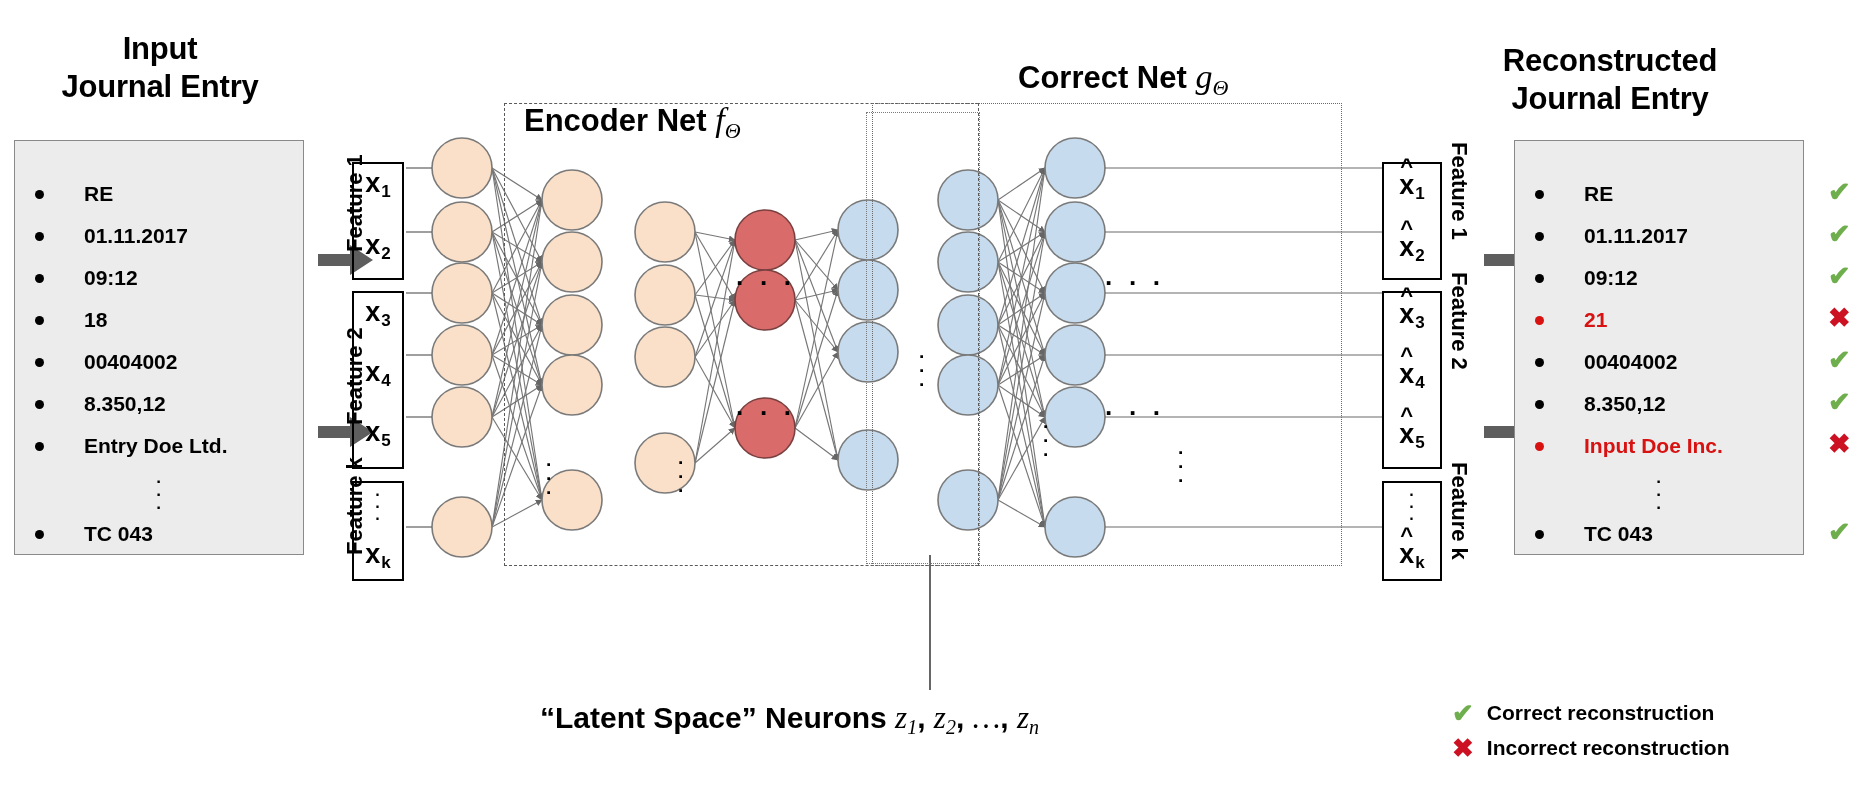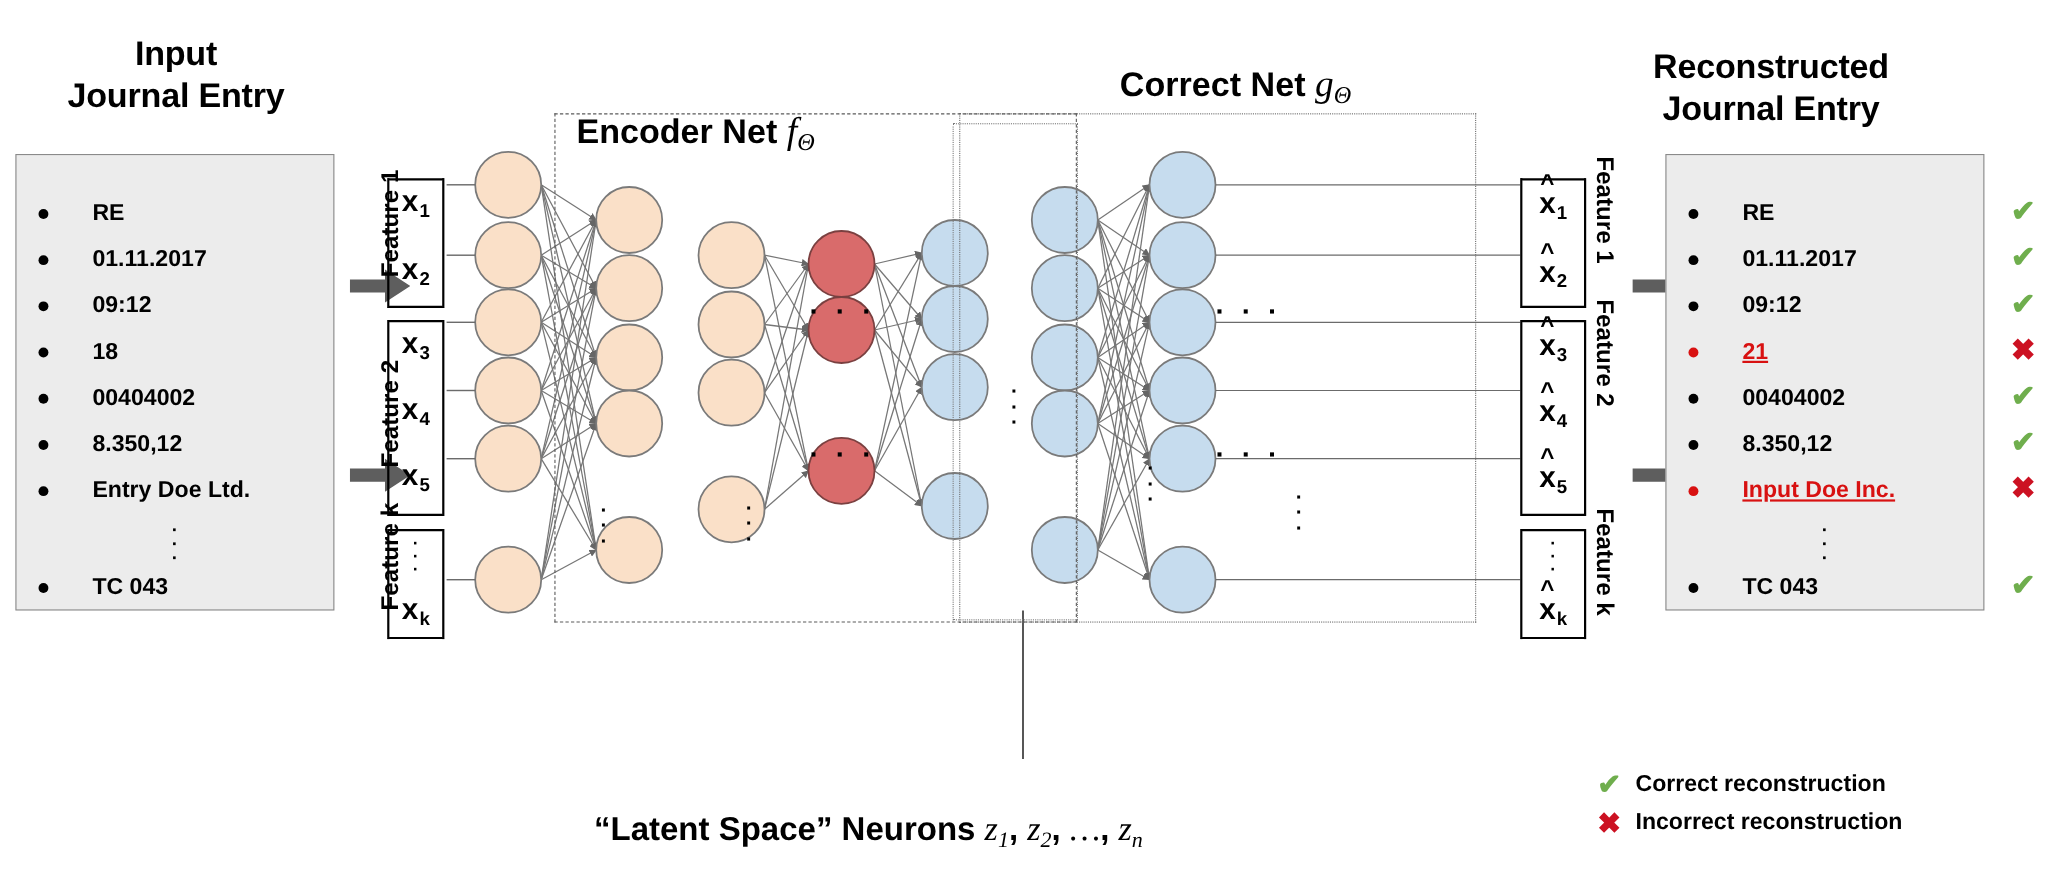--- a/index.html
+++ b/index.html
@@ -79,21 +79,21 @@
     flex: 0 0 auto;
     margin-right: 28px;
   }
   .entry-bullet.err { background: #d81111; }
   .entry-text {
     font-weight: bold;
     font-size: 21px;
     color: #000;
     white-space: nowrap;
   }
-  .entry-text.err { color: #d81111; text-decoration: underline; }
+  .entry-text.err { color: #d81111; }
   .vdots {
     position: absolute;
     left: 50%;
     transform: translateX(-50%);
     text-align: center;
     font-weight: bold;
     font-size: 17px;
     line-height: 13px;
     color: #000;
     letter-spacing: 0;
@@ -629,21 +629,21 @@
       <div class="status-mark ok" style="position: absolute; left: 1828px; top: 179px;">✔</div>
       <div class="status-mark ok" style="position: absolute; left: 1828px; top: 221px;">✔</div>
       <div class="status-mark ok" style="position: absolute; left: 1828px; top: 263px;">✔</div>
       <div class="status-mark bad" style="position: absolute; left: 1828px; top: 305px;">✖</div>
       <div class="status-mark ok" style="position: absolute; left: 1828px; top: 347px;">✔</div>
       <div class="status-mark ok" style="position: absolute; left: 1828px; top: 389px;">✔</div>
       <div class="status-mark bad" style="position: absolute; left: 1828px; top: 431px;">✖</div>
       <div class="status-mark ok" style="position: absolute; left: 1828px; top: 519px;">✔</div>
     </div>
 
-  <div class="caption" style="left:540px; top:736px;">
+  <div class="caption" style="left:540px; top:700px;">
     <span>“Latent Space” Neurons</span>
     <span class="z">z</span><span class="zsub">1</span><span>,</span>
     <span class="z">z</span><span class="zsub">2</span><span>,</span>
     <span class="z">…</span><span>,</span>
     <span class="z">z</span><span class="zsub">n</span>
   </div>
 
   <div class="legend-row" style="left:1452px; top:700px;">
     <span class="mark ok">✔</span>
     <span class="legend-text">Correct reconstruction</span>

